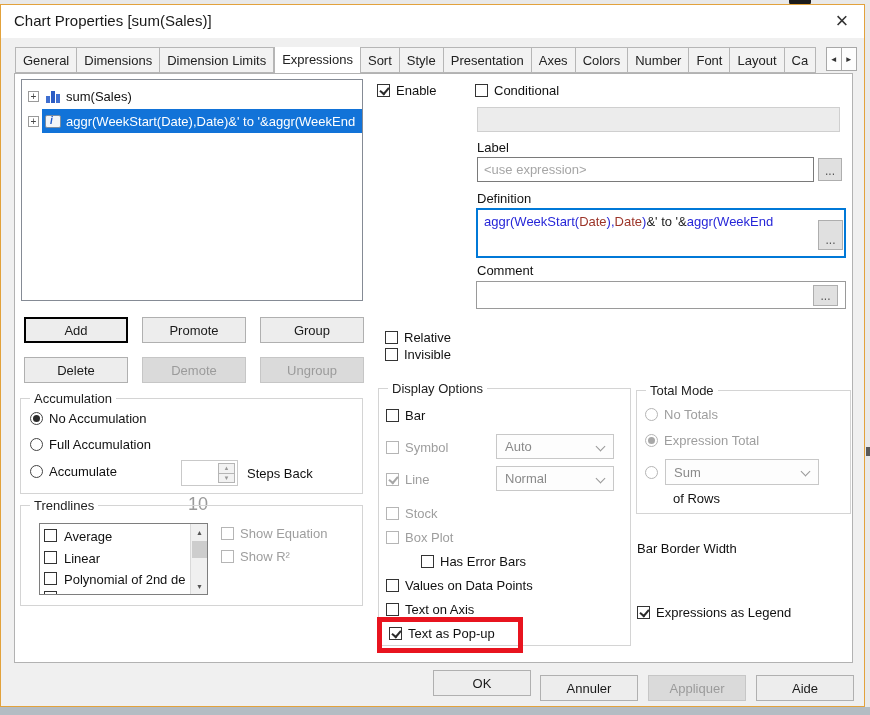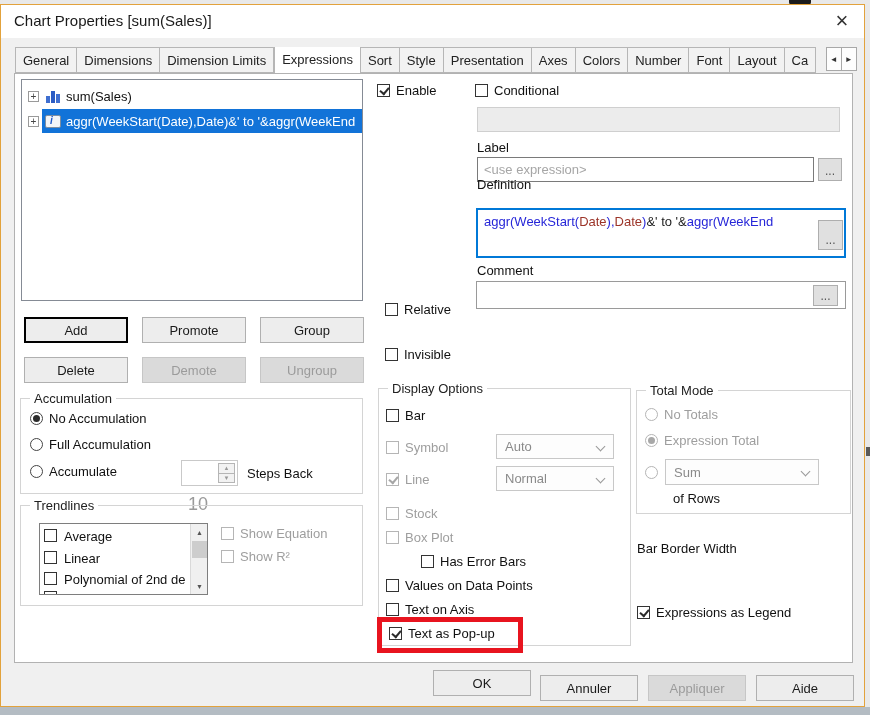--- a/index.html
+++ b/index.html
@@ -222,31 +222,31 @@
       <span class="lbl">Conditional</span>
     </div>
     <div class="disabled-field" style="left:476px; top:102px; width:363px; height:25px;"></div>
 
     <span class="slabel" style="left:476px; top:135px;">Label</span>
     <div class="field" style="left:476px; top:152px; width:337px; height:25px;">
       <input placeholder="&lt;use expression&gt;" style="">
     </div>
     <div class="more" style="left:817px; top:153px; width:24px; height:23px;">...</div>
 
-    <span class="slabel" style="left:476px; top:172px;">Definition</span>
+    <span class="slabel" style="left:476px; top:186px;">Definition</span>
     <div class="defbox" style="left:475px; top:203px; width:370px; height:50px;"><span class="syn-fn">aggr(WeekStart(</span><span class="syn-field">Date</span><span class="syn-fn">),</span><span class="syn-field">Date</span><span class="syn-fn">)</span><span class="syn-plain">&amp;' to '&amp;</span><span class="syn-fn">aggr(WeekEnd</span></div>
     <div class="more" style="left:817px; top:215px; width:25px; height:30px;">...</div>
 
     <span class="slabel" style="left:476px; top:258px;">Comment</span>
     <div class="field" style="left:475px; top:276px; width:370px; height:28px;">
       <input style="border-color: rgb(154, 154, 154);" value="">
     </div>
     <div class="more" style="left:812px; top:280px; width:25px; height:21px;">...</div>
 
-    <div class="cb" style="left:384px; top:297px;text-align:center;">
+    <div class="cb" style="left:384px; top:325px;text-align:center;">
       <span class="box"></span>
       <span class="lbl">Relative</span>
     </div>
     <div class="cb" style="left:384px; top:342px;">
       <span class="box"></span>
       <span class="lbl">Invisible</span>
     </div>
 
     <div class="group" style="left:377px; top:383px; width:253px; height:258px;">
       <span class="gtitle">Display Options</span>

